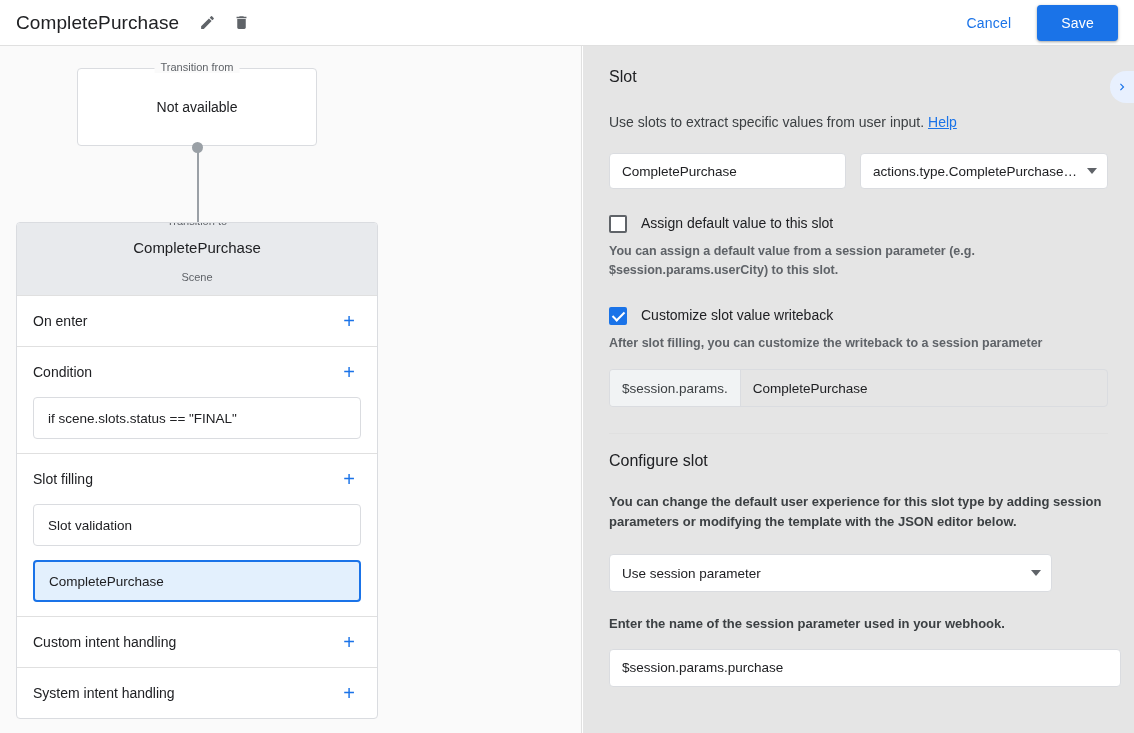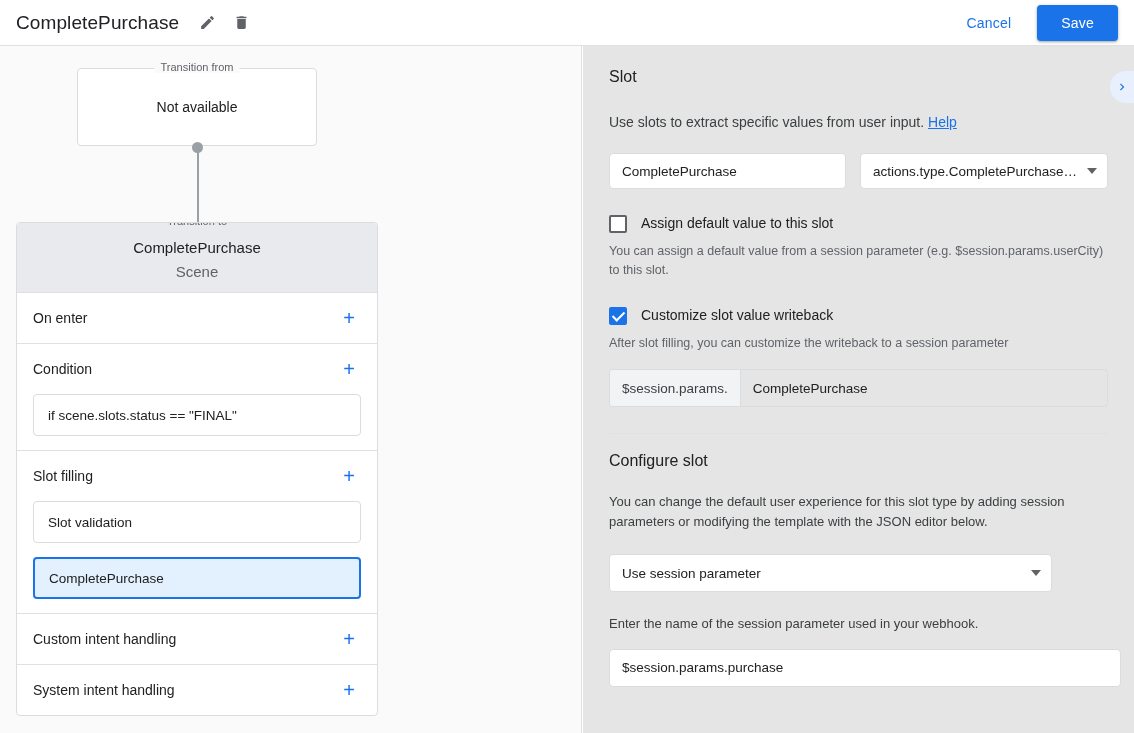--- a/index.html
+++ b/index.html
@@ -94,21 +94,21 @@
   }
   .scene-head {
     background: #e8eaed; padding: 16px 0 12px; text-align: center;
     position: relative;
   }
   .scene-head .tag {
     position: absolute; top: -8px; left: 50%; transform: translateX(-50%);
     background: #e8eaed; padding: 0 6px; font-size: 11px; color: #5f6368;
   }
   .scene-title { font-size: 15px; color: #202124; }
-  .scene-sub { font-size: 15px; color: #5f6368; margin-top: 7px; }
+  .scene-sub { font-size: 11px; color: #5f6368; margin-top: 15px; }
 
   .section {
     border-top: 1px solid #e0e0e0;
     padding: 0 16px;
   }
   .section-header {
     display: flex; align-items: center; justify-content: space-between;
     height: 50px;
   }
   .section-label { font-size: 14px; color: #202124; }
@@ -183,20 +183,21 @@
   }
   .cbox.checked::after {
     content: ""; position: absolute; left: 4px; top: 0px;
     width: 5px; height: 10px; border: solid #fff;
     border-width: 0 2px 2px 0; transform: rotate(45deg);
   }
   .check-label { font-size: 14px; color: #202124; font-weight: 500; }
   .help-text {
     font-size: 12.5px; color: #5f6368; line-height: 1.55;
     margin-top: 9px;
+    font-weight: bold;
   }
 
   .combo {
     display: flex; margin-top: 16px;
     border: 1px solid #dadce0; border-radius: 4px; overflow: hidden;
     height: 38px;
   }
   .combo-prefix {
     background: #f1f3f4; display: flex; align-items: center;
     padding: 0 12px; font-size: 13.5px; color: #3c4043;

